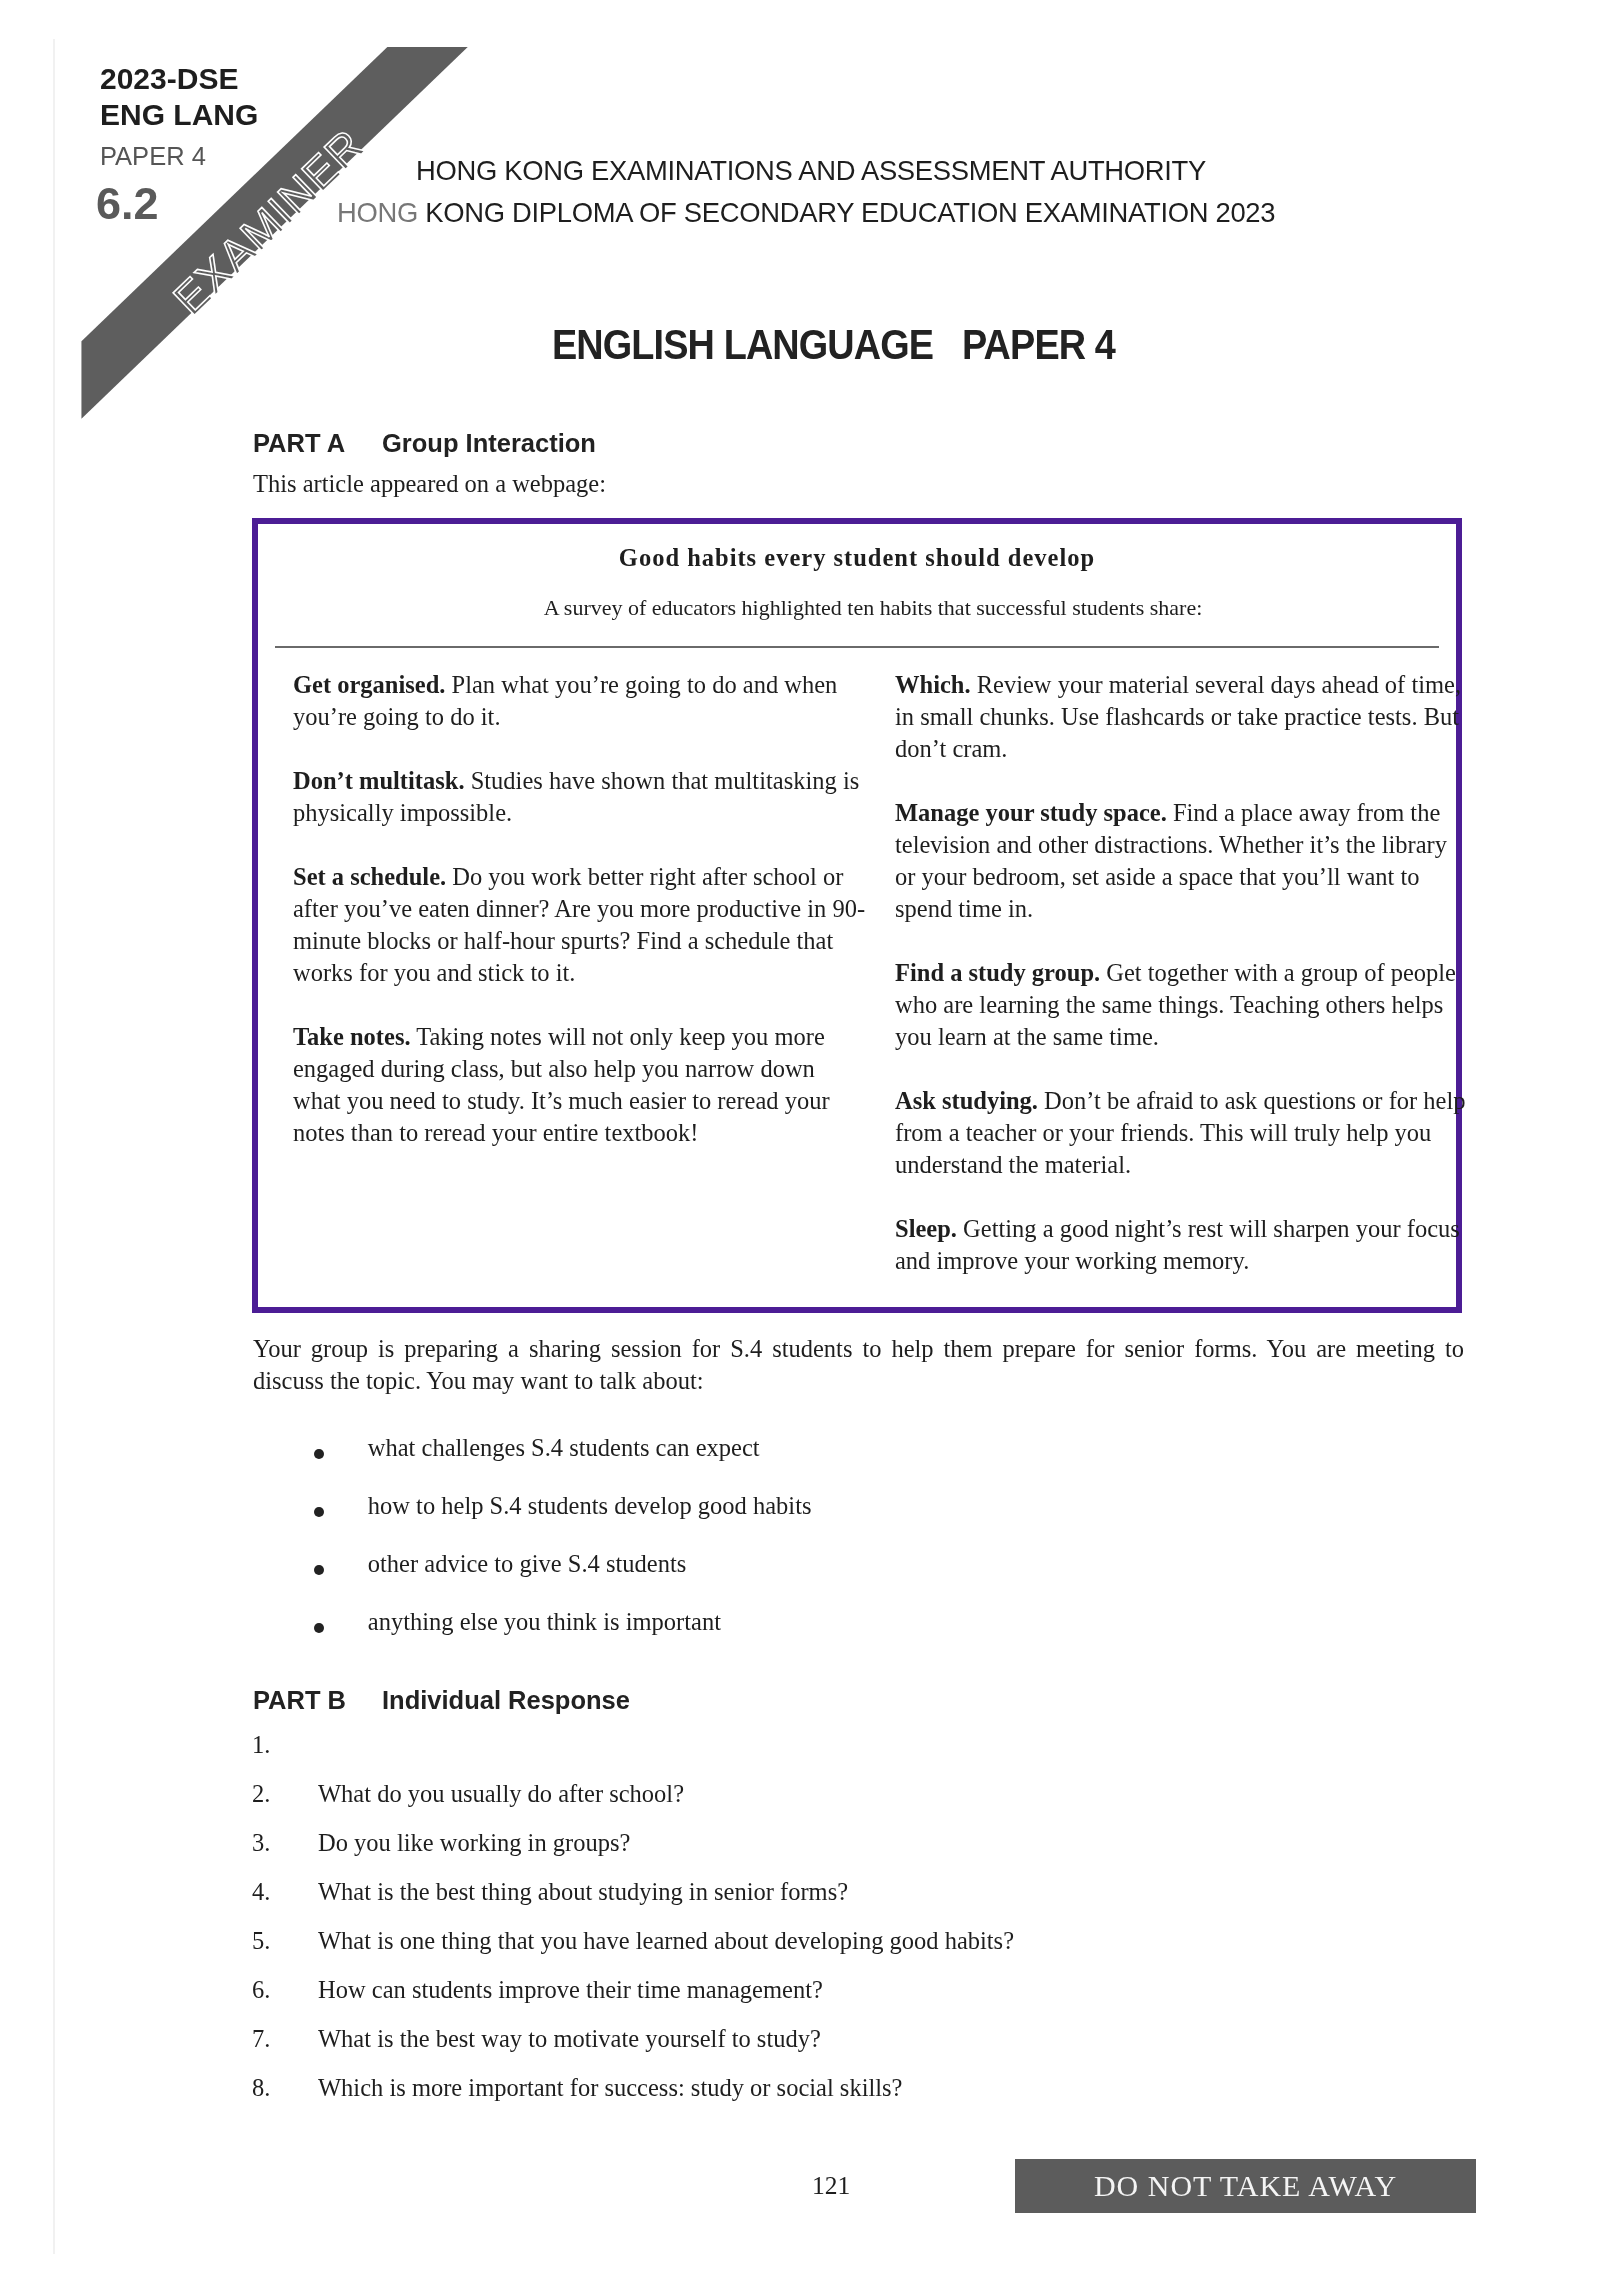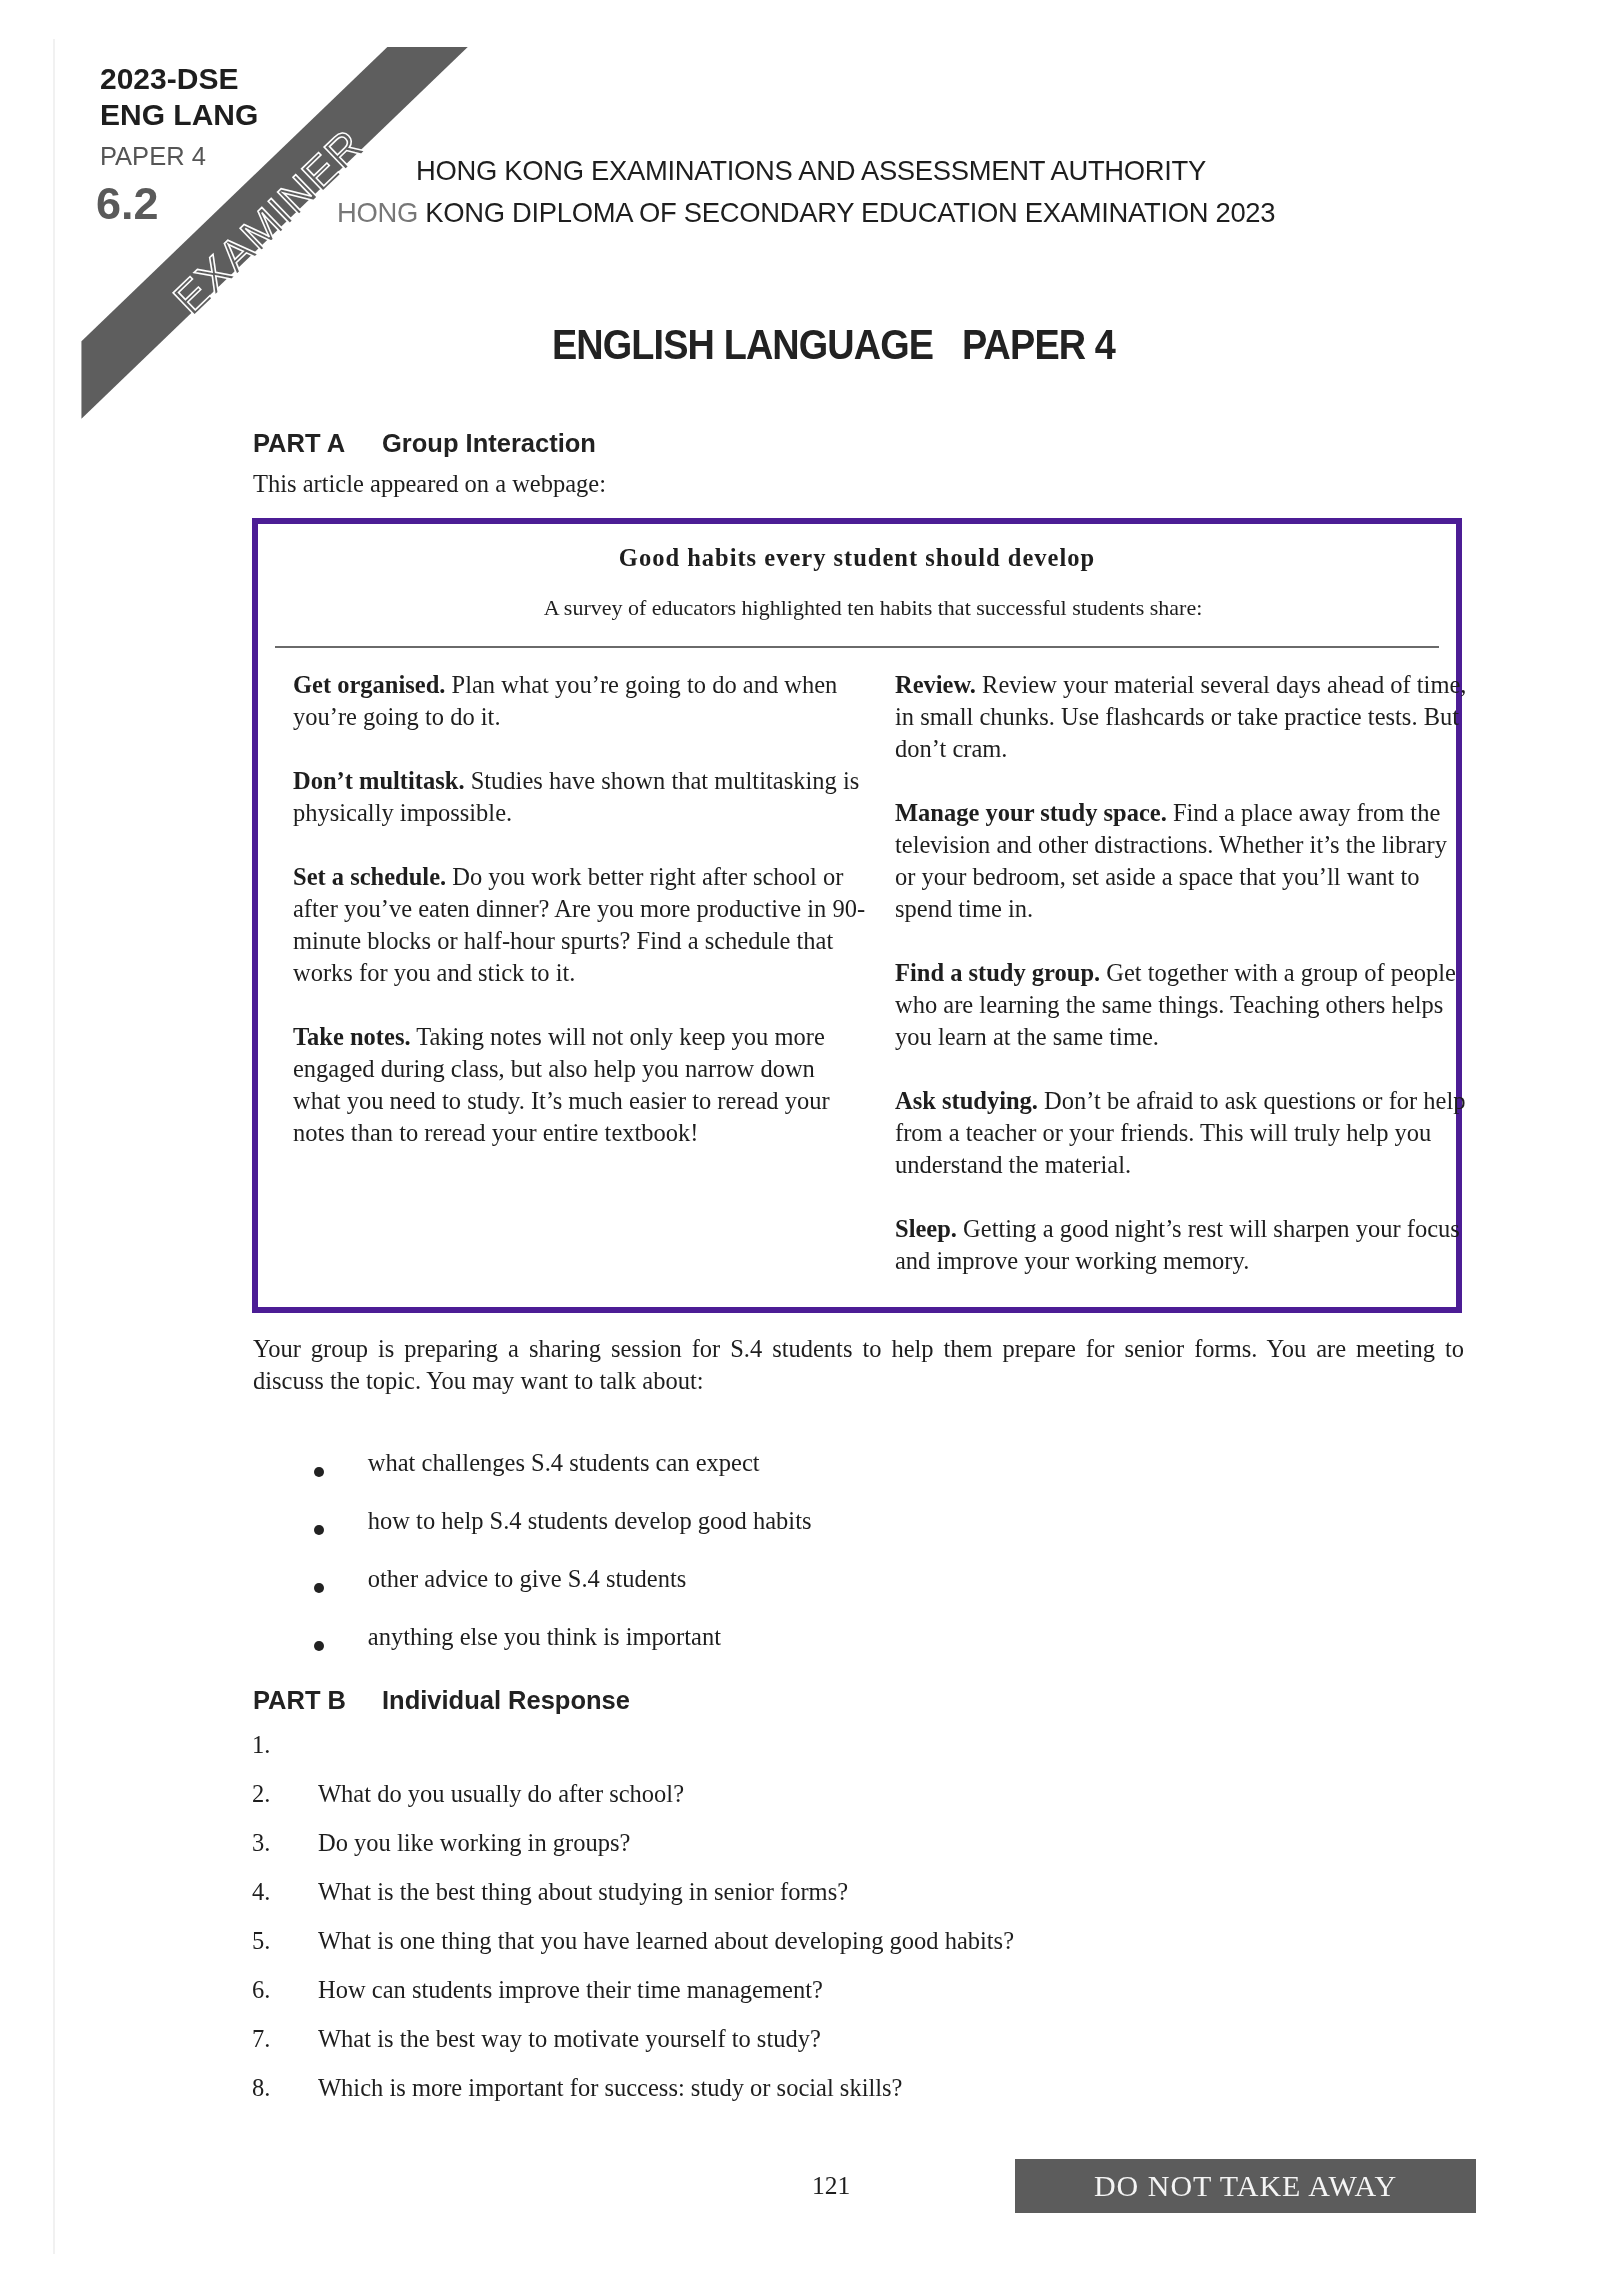--- a/index.html
+++ b/index.html
@@ -33,21 +33,21 @@
     .article-sub { left: 16px; width: 100%; top: 71px; text-align: center; font-size: 22px; }
     .article-divider { left: 16.7px; right: 16.7px; top: 122px; height: 2px; background: #6a6a6a; }
     .col { top: 145px; width: 573px; font-size: 24.5px; line-height: 32px; }
     .col-left { left: 35px; }
     .col-right { left: 637px; }
     .habit { margin: 0 0 32px 0; }
     .habit b { font-weight: bold; }
 
     .task { left: 253px; top: 1333px; width: 1211px; font-size: 24.5px; line-height: 32px; text-align: justify; }
     .bullets { left: 314px; top: 1419px; margin: 0; padding: 0; list-style: none; font-size: 24.5px; }
-    .bullets li { height: 58px; display: flex; align-items: flex-end; }
+    .bullets li { height: 58px; display: flex; align-items: center; }
     .bullet-dot { display: inline-block; width: 9.8px; height: 9.8px; border-radius: 50%; background: #222; margin: 11.8px 44px 0 0; }
 
     .questions { left: 252px; top: 1731px; margin: 0; padding: 0; list-style: none; font-size: 24.5px; }
     .questions li { height: 49px; display: flex; }
     .q-num { display: inline-block; width: 66px; }
 
     .page-num { left: 812px; top: 2171px; font-size: 25.5px; }
     .dnt-banner { left: 1015px; top: 2159px; width: 461px; height: 54px; background: #5c5c5c; color: #f4f4f4; display: flex; align-items: center; justify-content: center; font-size: 30px; letter-spacing: 1px; }
   </style>
 </head>
@@ -80,21 +80,21 @@
   <div class="abs article-divider"></div>
 
   <div class="abs serif col col-left">
     <p class="habit"><b>Get organised.</b><span> Plan what you’re going to do and when you’re going to do it.</span></p>
     <p class="habit"><b>Don’t multitask.</b><span> Studies have shown that multitasking is physically impossible.</span></p>
     <p class="habit"><b>Set a schedule.</b><span> Do you work better right after school or after you’ve eaten dinner? Are you more productive in 90-minute blocks or half-hour spurts? Find a schedule that works for you and stick to it.</span></p>
     <p class="habit"><b>Take notes.</b><span> Taking notes will not only keep you more engaged during class, but also help you narrow down what you need to study. It’s much easier to reread your notes than to reread your entire textbook!</span></p>
   </div>
 
   <div class="abs serif col col-right">
-    <p class="habit"><b>Review.</b><span>  Review your material several days ahead of time, in small chunks. Use flashcards or take practice tests. But don’t cram.</span></p>
+    <p class="habit"><b>Which.</b><span>  Review your material several days ahead of time, in small chunks. Use flashcards or take practice tests. But don’t cram.</span></p>
     <p class="habit"><b>Manage your study space.</b><span> Find a place away from the television and other distractions. Whether it’s the library or your bedroom, set aside a space that you’ll want to spend time in.</span></p>
     <p class="habit"><b>Find a study group.</b><span> Get together with a group of people who are learning the same things. Teaching others helps you learn at the same time.</span></p>
     <p class="habit"><b>Ask studying.</b><span> Don’t be afraid to ask questions or for help from a teacher or your friends. This will truly help you understand the material.</span></p>
     <p class="habit"><b>Sleep.</b><span> Getting a good night’s rest will sharpen your focus and improve your working memory.</span></p>
   </div>
 </div>
 
 <div class="abs serif task">Your group is preparing a sharing session for S.4 students to help them prepare for senior forms. You are meeting to discuss the topic. You may want to talk about:</div>
 
 <ul class="abs serif bullets">

